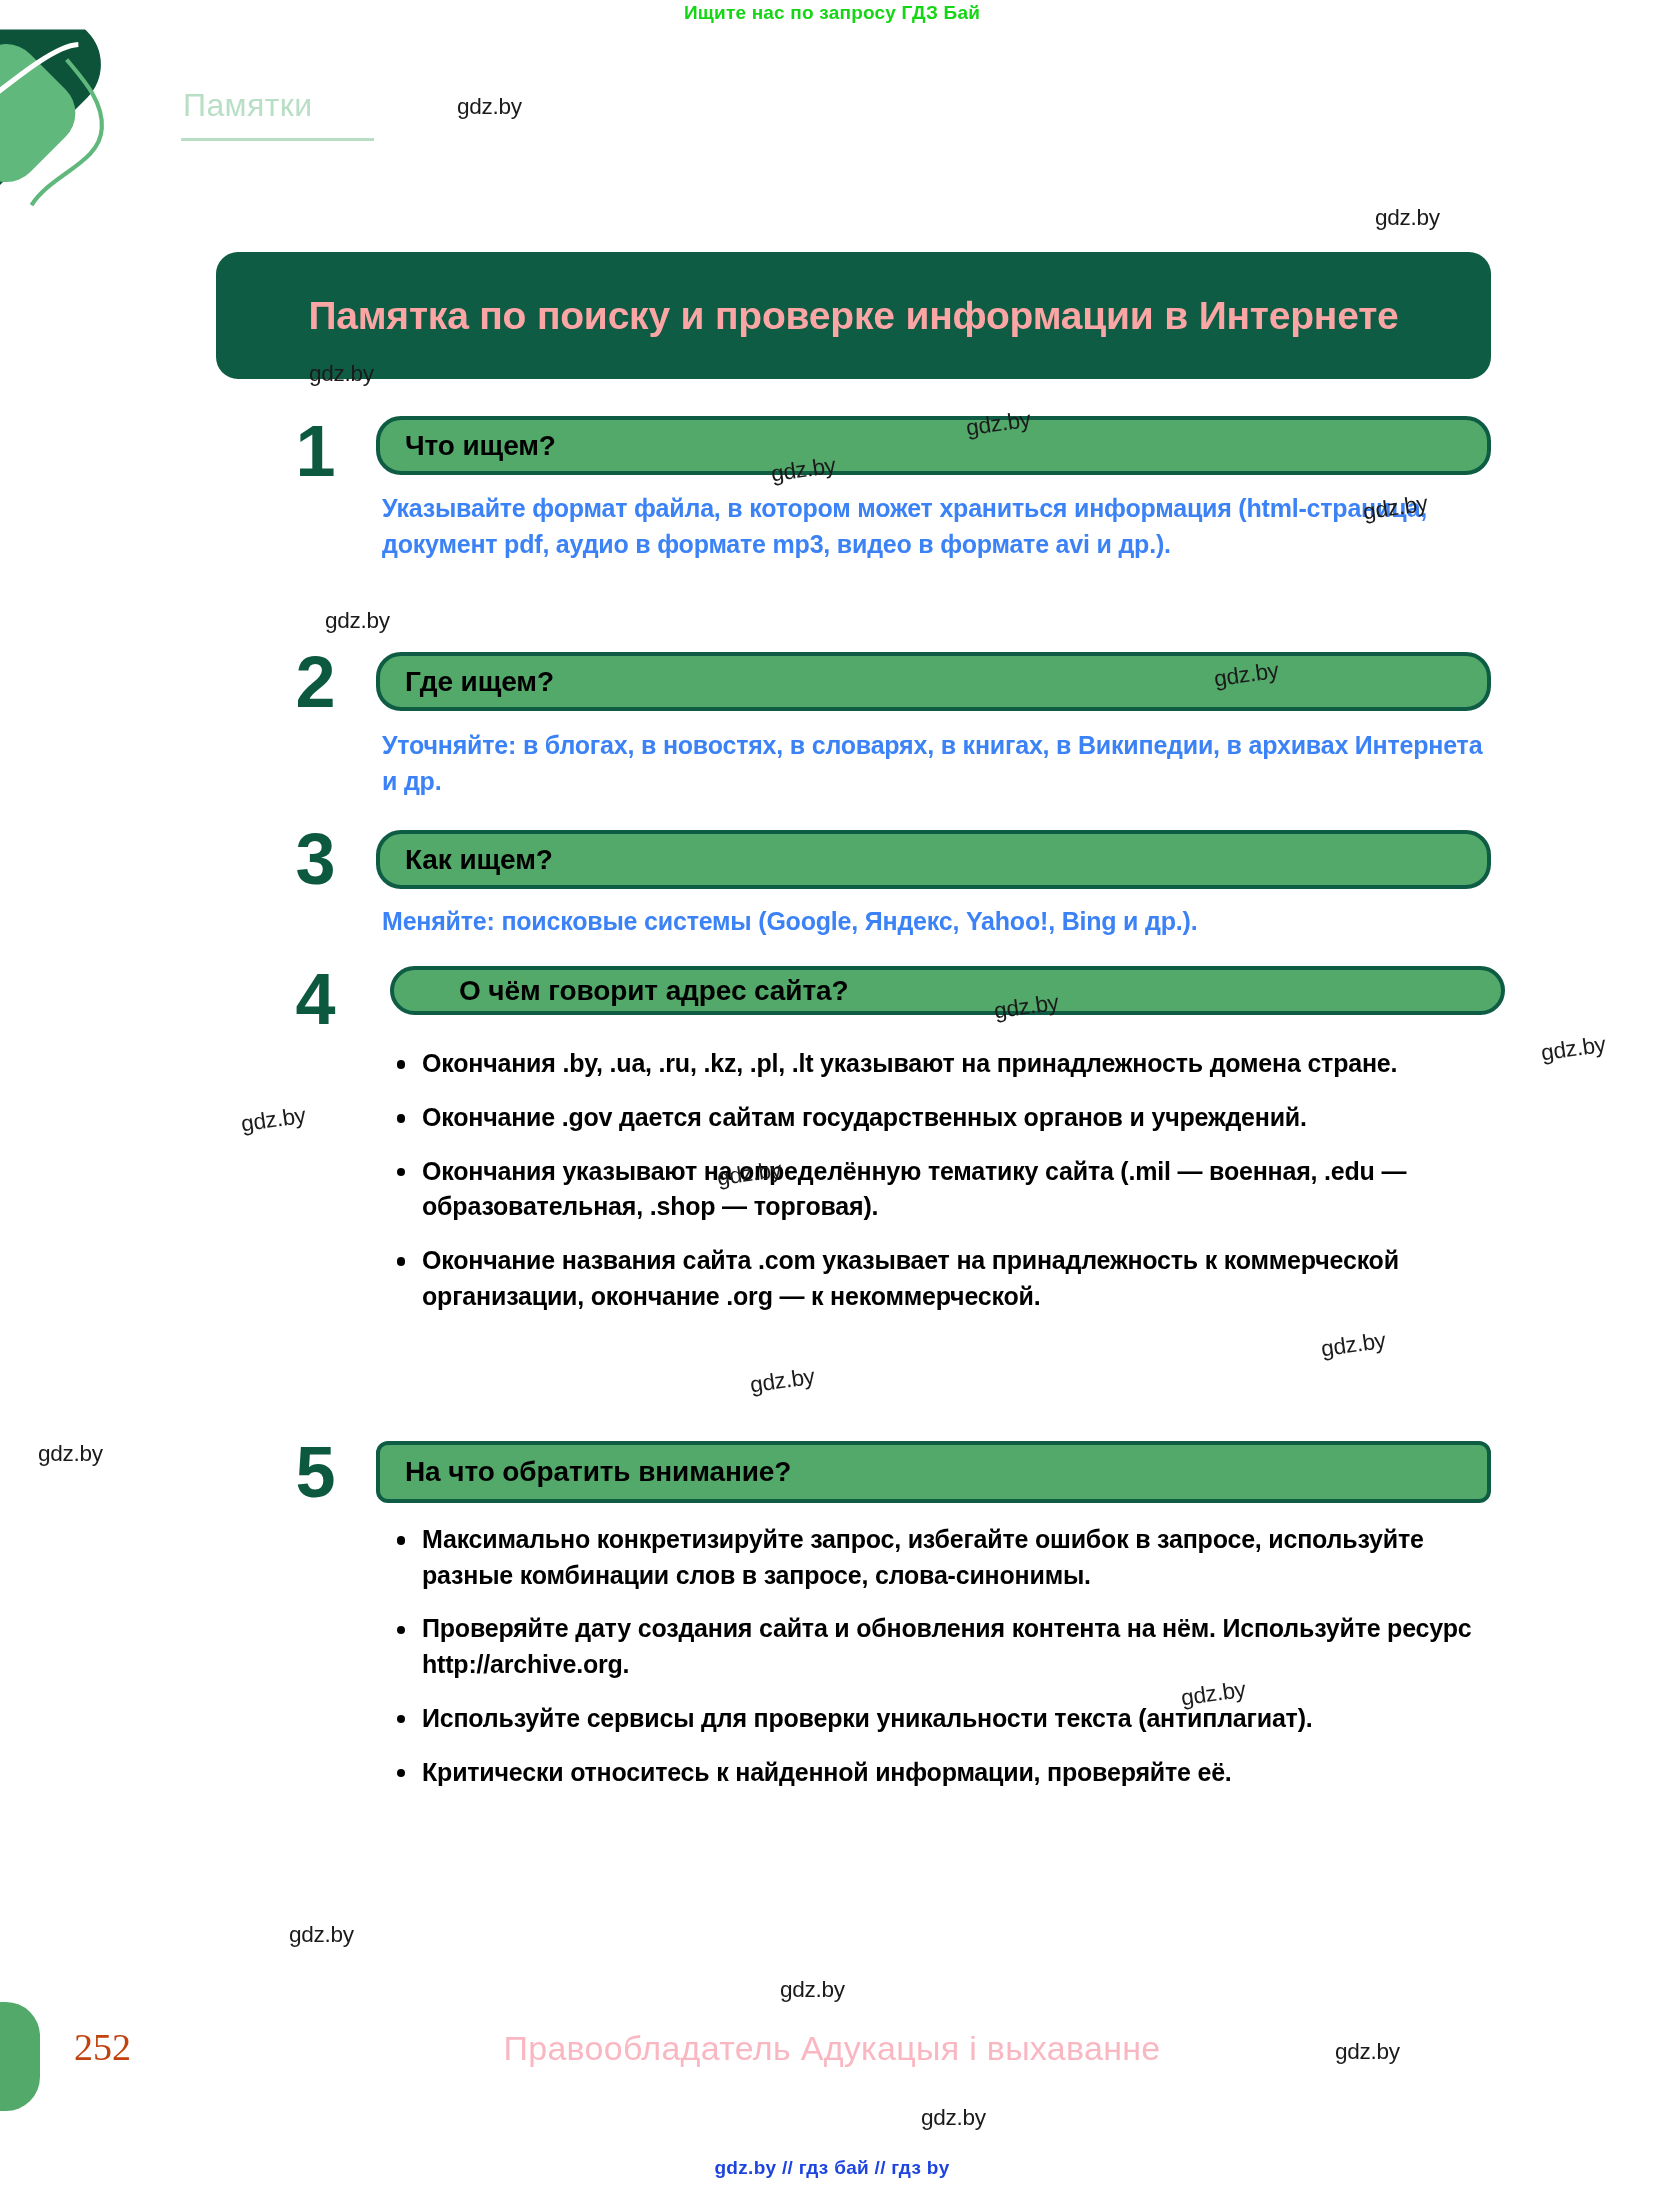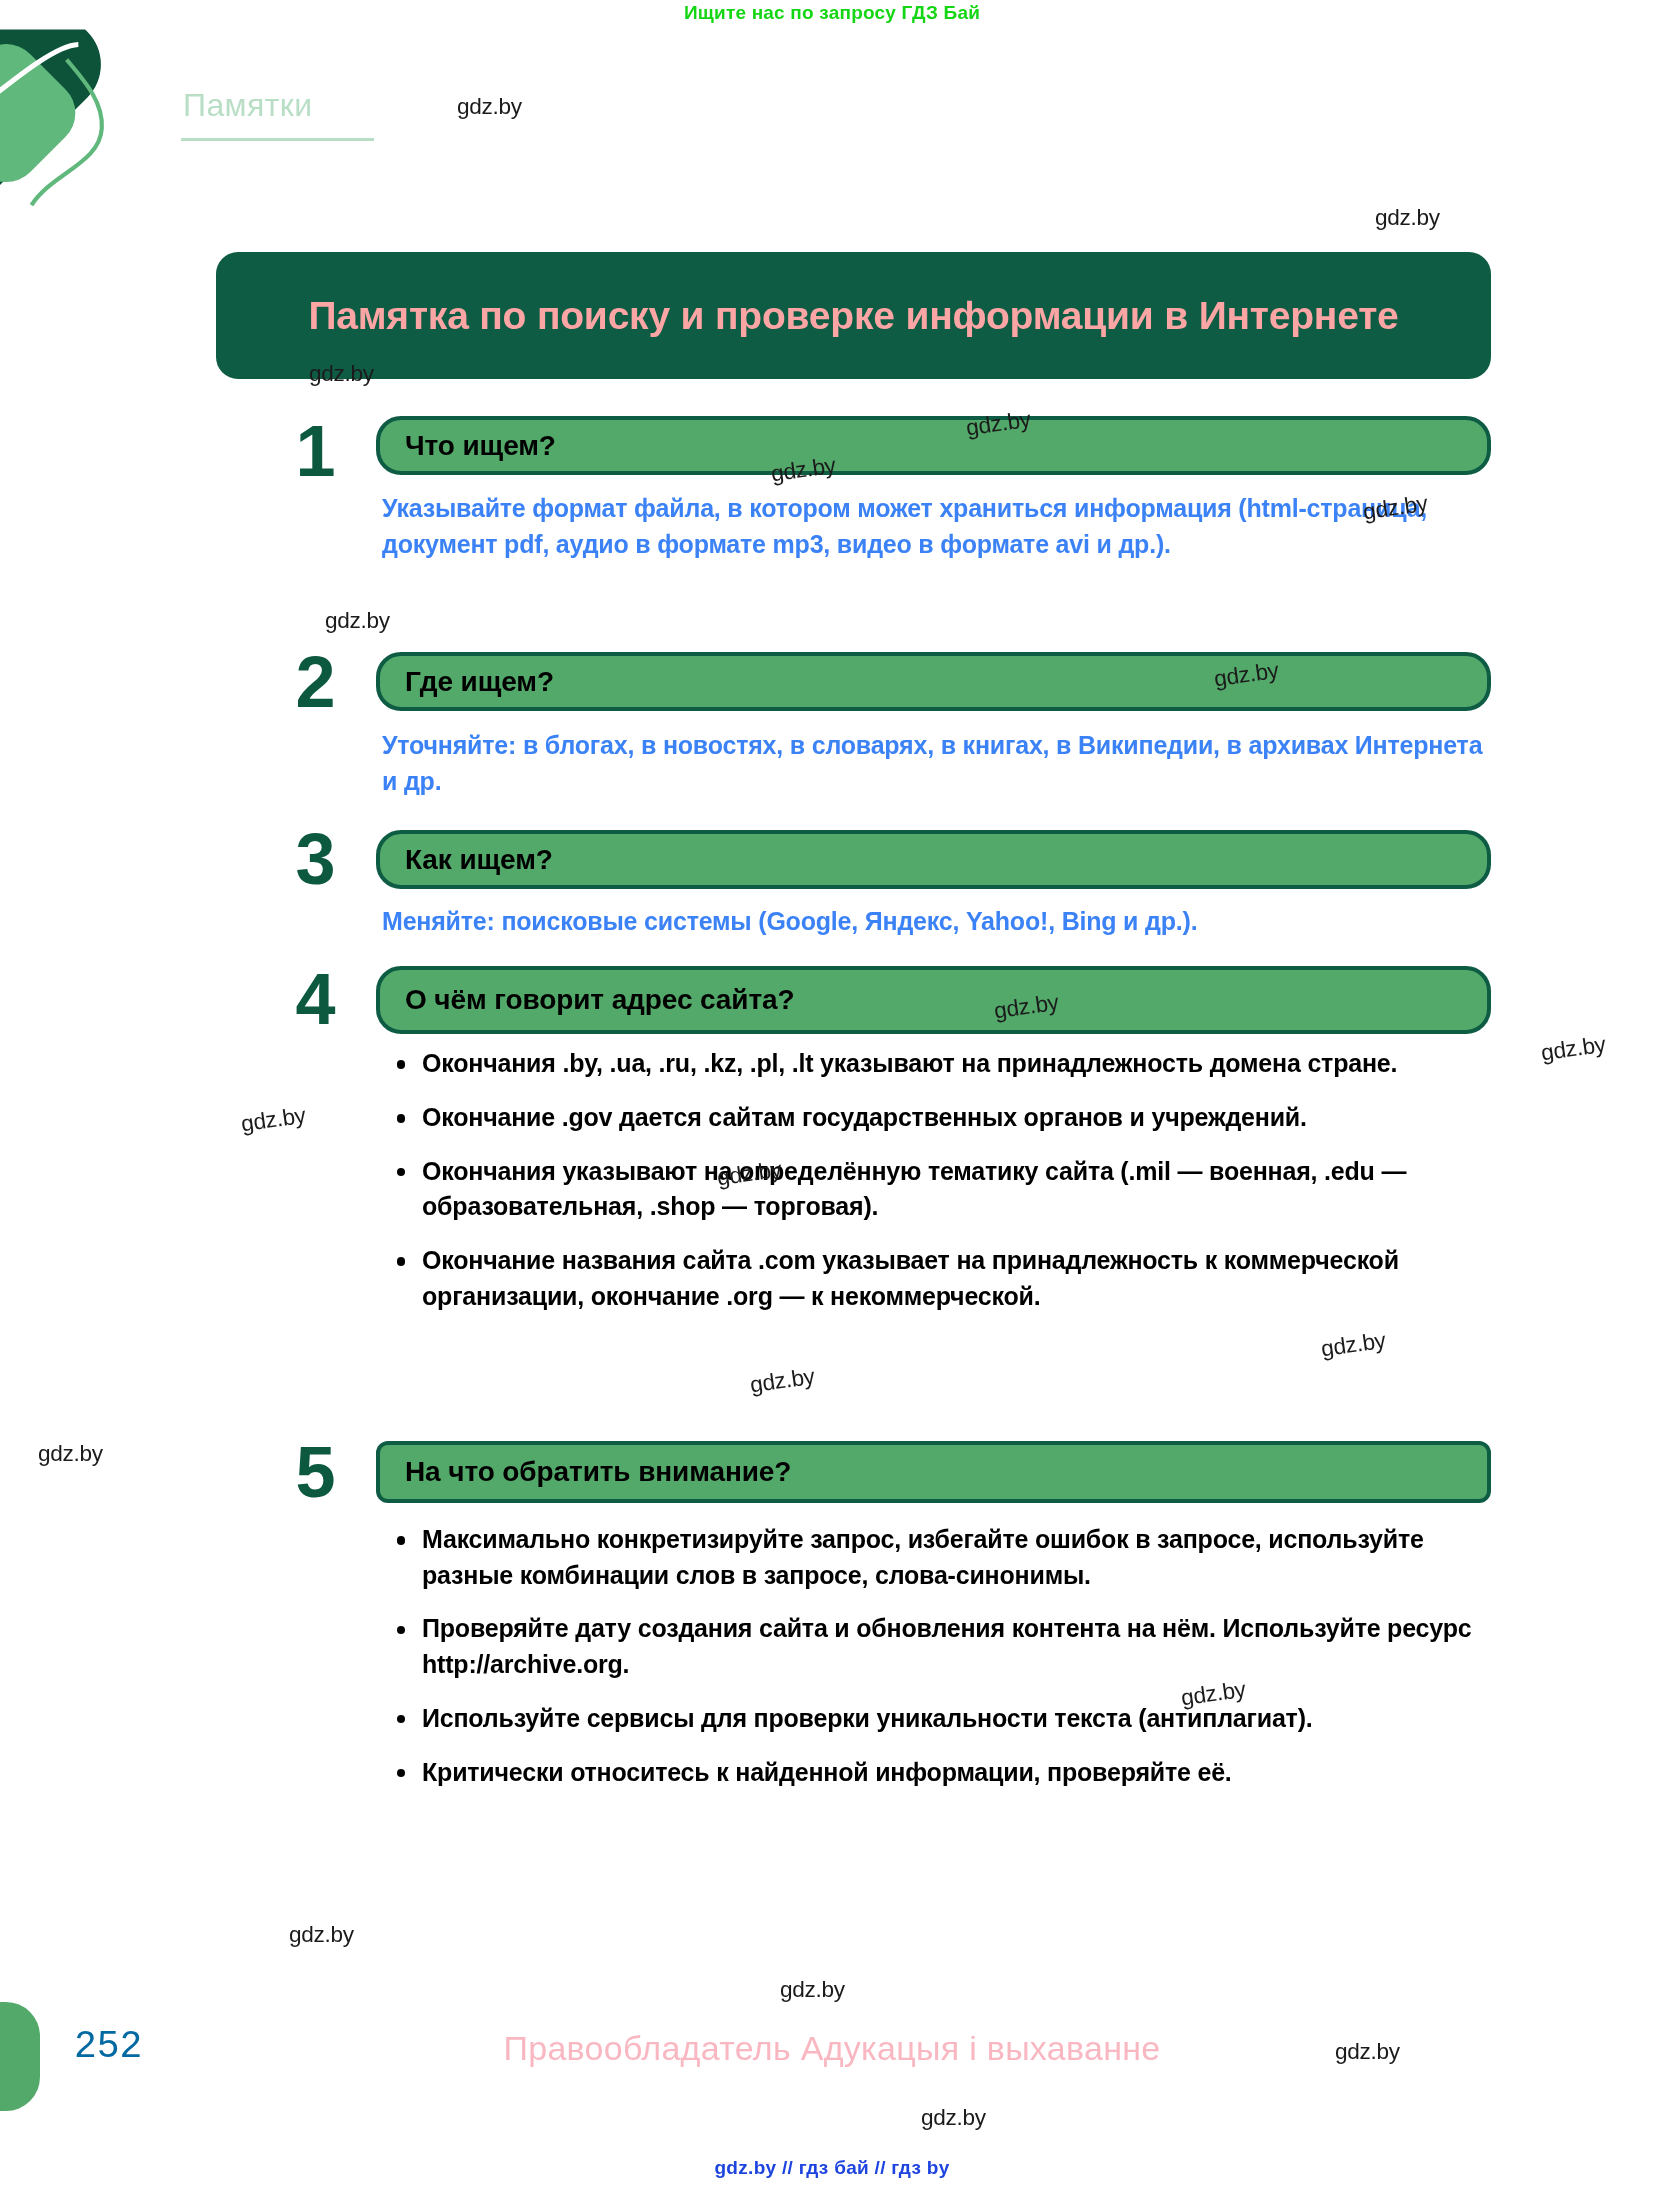--- a/index.html
+++ b/index.html
@@ -153,23 +153,23 @@
     top: 2002px;
     width: 80px;
     height: 109px;
     background: #52a96a;
     border-radius: 34px;
   }
   .page-number {
     position: absolute;
     left: 74px;
     top: 2025px;
-    font-family: Liberation Mono, monospace;
+    font-family: Liberation Serif, serif;
     font-size: 38px;
-    color: #0369a1;
+    color: #c2410c;
     font-weight: 400;
   }
   .copyright {
     position: absolute;
     left: 0;
     top: 2029px;
     width: 1664px;
     text-align: center;
     font-size: 34px;
     color: #f9b7c2;
@@ -244,21 +244,21 @@
 <div class="step">
   <div class="step-number" style="left:265px; top:823px;">3</div>
   <div class="pill" style="left:376px; top:830px; width:1115px; height:59px;">
     <span class="pill-label">Как ищем?</span>
   </div>
   <div class="body-text" style="left:382px; top:904px; width:1115px;">Меняйте: поисковые системы (Google, Яндекс, Yahoo!, Bing и др.).</div>
 </div>
 
 <div class="step">
   <div class="step-number" style="left:265px; top:963px;">4</div>
-  <div class="pill" style="left:376px; top:966px; width:1115px; height:68px;">
+  <div class="pill" style="left:390px; top:966px; width:1115px; height:49px;padding-left:40px;">
     <span class="pill-label">О чём говорит адрес сайта?</span>
   </div>
   <ul class="bullets" style="left:382px; top:1038px; width:1128px;">
     <li>Окончания .by, .ua, .ru, .kz, .pl, .lt указывают на принадлежность домена стране.</li>
     <li>Окончание .gov дается сайтам государственных органов и учреждений.</li>
     <li>Окончания указывают на определённую тематику сайта (.mil — военная, .edu — образовательная, .shop — торговая).</li>
     <li>Окончание названия сайта .com указывает на принадлежность к коммерческой организации, окончание .org — к некоммерческой.</li>
   </ul>
 </div>
 

